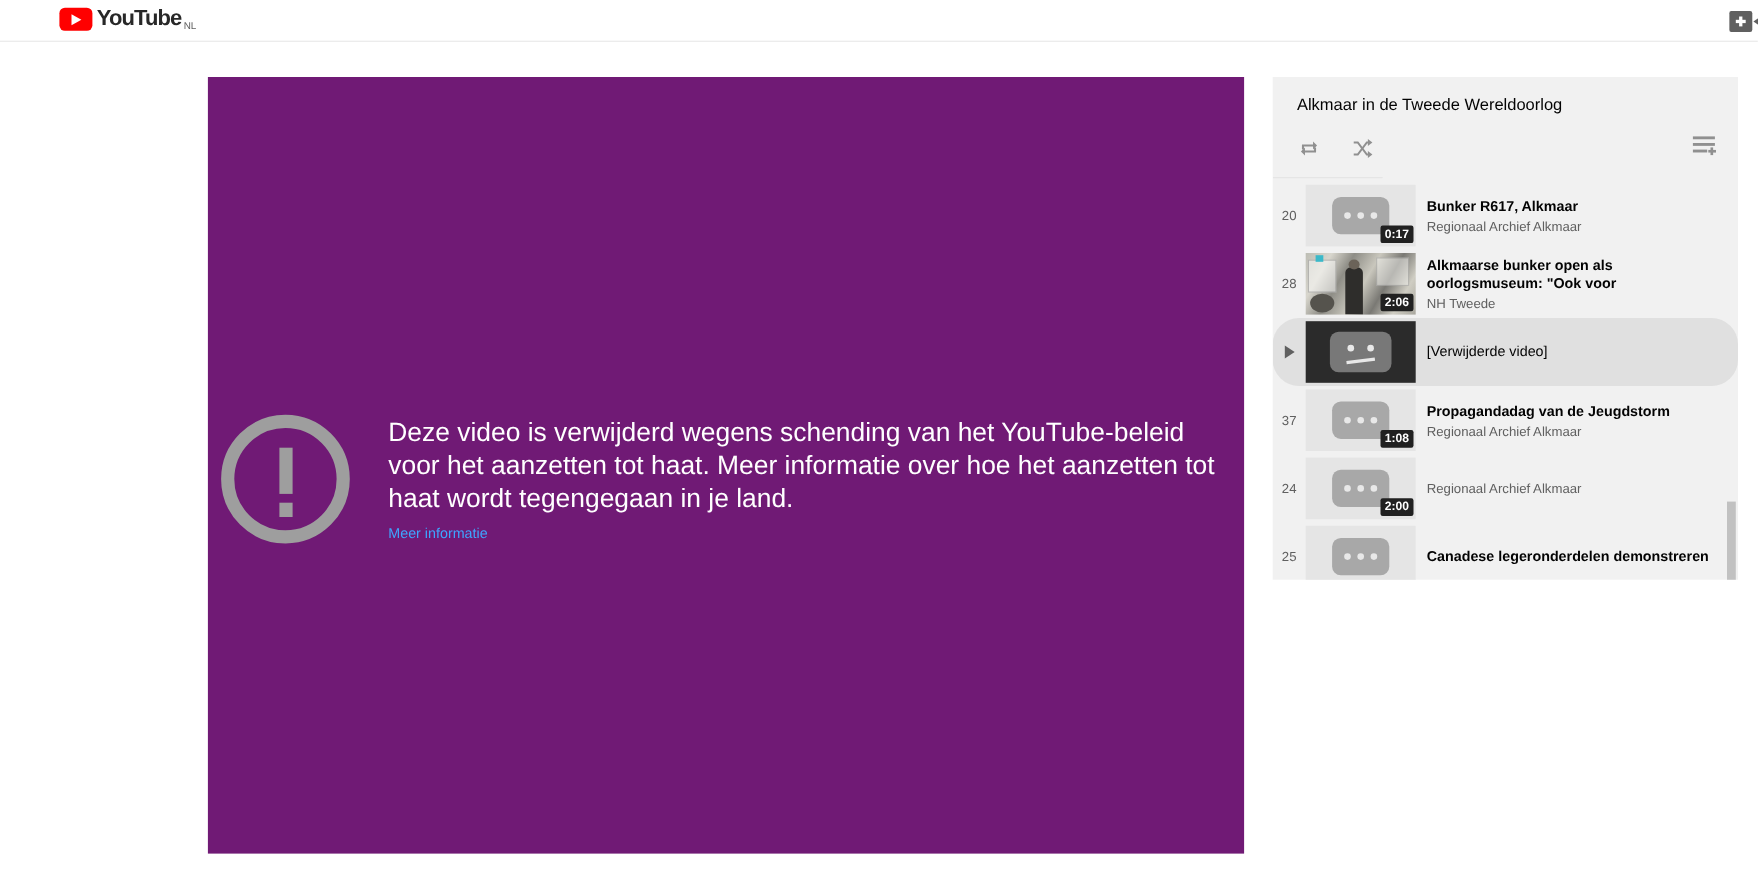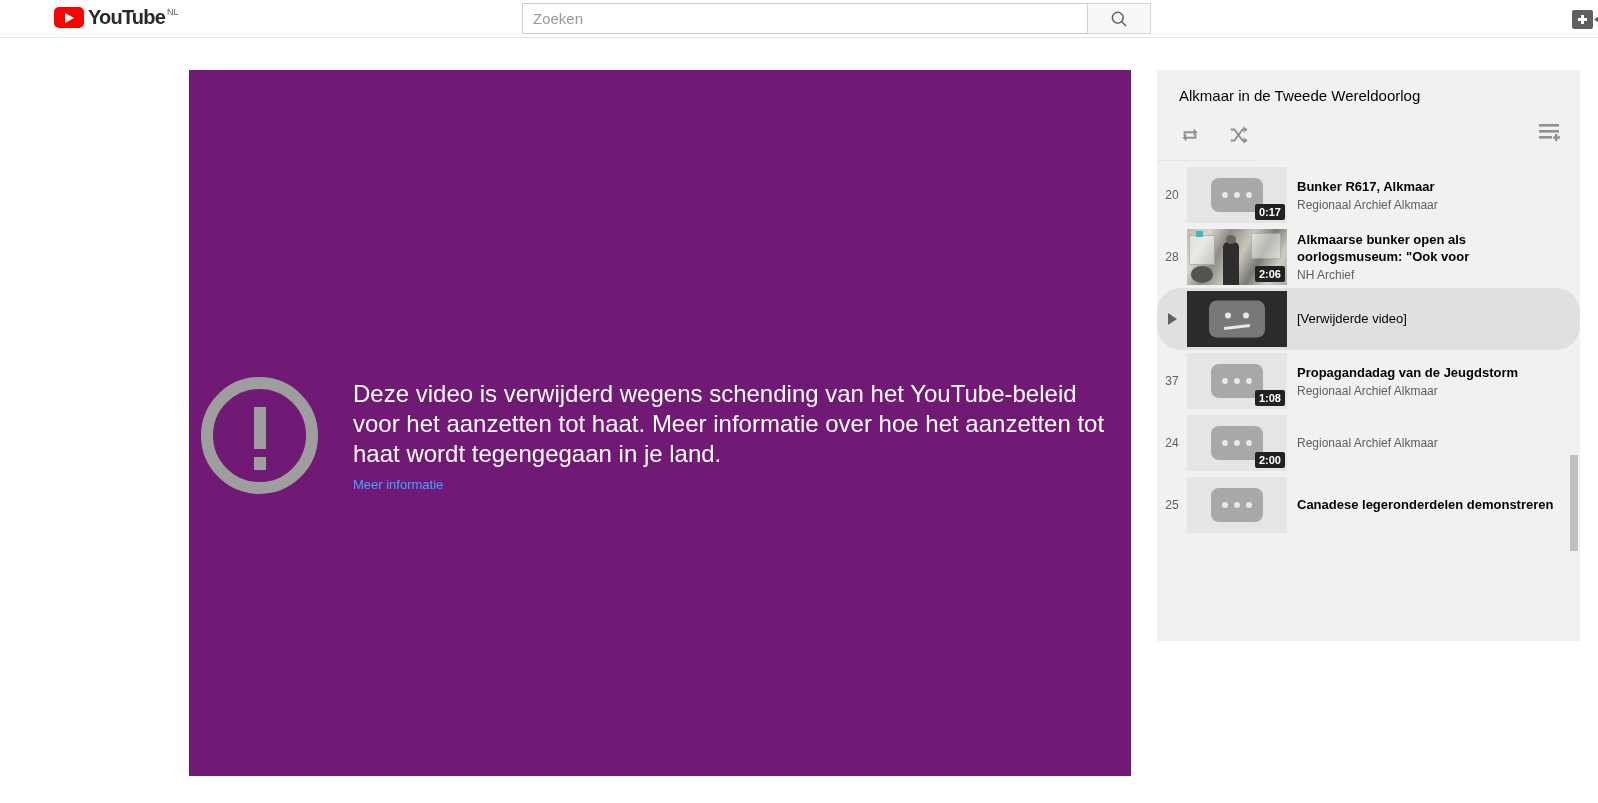--- a/index.html
+++ b/index.html
@@ -12,21 +12,21 @@
 
   
   #masthead {
     position: absolute; top: 0; left: 0;
     width: 1598px; height: 38px;
     background: #ffffff;
     border-bottom: 1px solid #e8e8e8;
   }
   #logo-block {
     position: absolute; left: 10px; top: 6px;
-    display: flex; align-items: flex-start;
+    display: flex; align-items: flex-end;
     cursor: pointer;
     padding-left: 44px;
   }
   #yt-play {
     width: 30px; height: 21px; border-radius: 5px;
     background: #ff0000; position: relative; margin-top: 1px;
   }
   #yt-play:after {
     content: ""; position: absolute; left: 11px; top: 5.5px;
     border-left: 9px solid #ffffff;
@@ -99,21 +99,21 @@
     width: 760px; font-family: "Liberation Sans", sans-serif;
   }
   #error-link {
     display: inline-block; margin-top: 8px;
     font-size: 13px; color: #3ea6ff; text-decoration: none; cursor: pointer;
   }
 
   
   #playlist {
     position: absolute; left: 1157px; top: 70px;
-    width: 423px; height: 571px;
+    width: 423px; height: 457px;
     background: #f1f1f1;
     overflow: hidden;
   }
   #pl-header { padding: 16px 22px 0 22px; }
   #pl-title {
     font-size: 15px; color: #030303; line-height: 20px;
     margin-bottom: 6px;
   }
   #pl-sub { font-size: 12px; line-height: 16px; }
   #pl-owner { color: #030303; font-weight: bold; }
@@ -229,29 +229,20 @@
 <body>
 
 <div id="masthead">
 
   <div id="logo-block">
     <div id="yt-play"></div>
     <span id="yt-word">YouTube</span>
     <span id="yt-country">NL</span>
   </div>
 
-  <div id="search-wrap">
-    <input id="search-input" type="text" placeholder="Zoeken" style="">
-    <div id="search-btn">
-      <svg width="20" height="20" viewBox="0 0 24 24">
-        <circle cx="10.5" cy="10.5" r="6.5" fill="none" stroke="#606060" stroke-width="1.8"></circle>
-        <line x1="15.3" y1="15.3" x2="20.5" y2="20.5" stroke="#606060" stroke-width="1.8"></line>
-      </svg>
-    </div>
-  </div>
 
   <div id="create-icon">
     <svg width="30" height="21" viewBox="0 0 30 21">
       <rect x="0" y="1" width="21" height="19" rx="2" fill="#606060"></rect>
       <rect x="9" y="6" width="3" height="9" fill="#ffffff"></rect>
       <rect x="6" y="9" width="9" height="3" fill="#ffffff"></rect>
       <path d="M22 10.5 L30 5 L30 16 Z" fill="#606060"></path>
     </svg>
   </div>
 </div>
@@ -326,21 +317,21 @@
           <div class="pl-thumb photo">
             <span class="panelA"></span>
             <span class="panelB"></span>
             <span class="tealdot"></span>
             <span class="drum"></span>
             <span class="fig"></span>
             <span class="pl-dur">2:06</span>
           </div>
           <div class="pl-meta">
             <div class="pl-vtitle">Alkmaarse bunker open als oorlogsmuseum: "Ook voor</div>
-            <div class="pl-vowner">NH Archief</div>
+            <div class="pl-vowner">NH Tweede</div>
           </div>
         </div>
         <div class="pl-row active">
           <div class="pl-idx">
             <div class="play-tri"></div>
           </div>
           <div class="pl-thumb deleted">
             <div class="ph-box">
               <span class="eye l"></span>
               <span class="eye r"></span>

